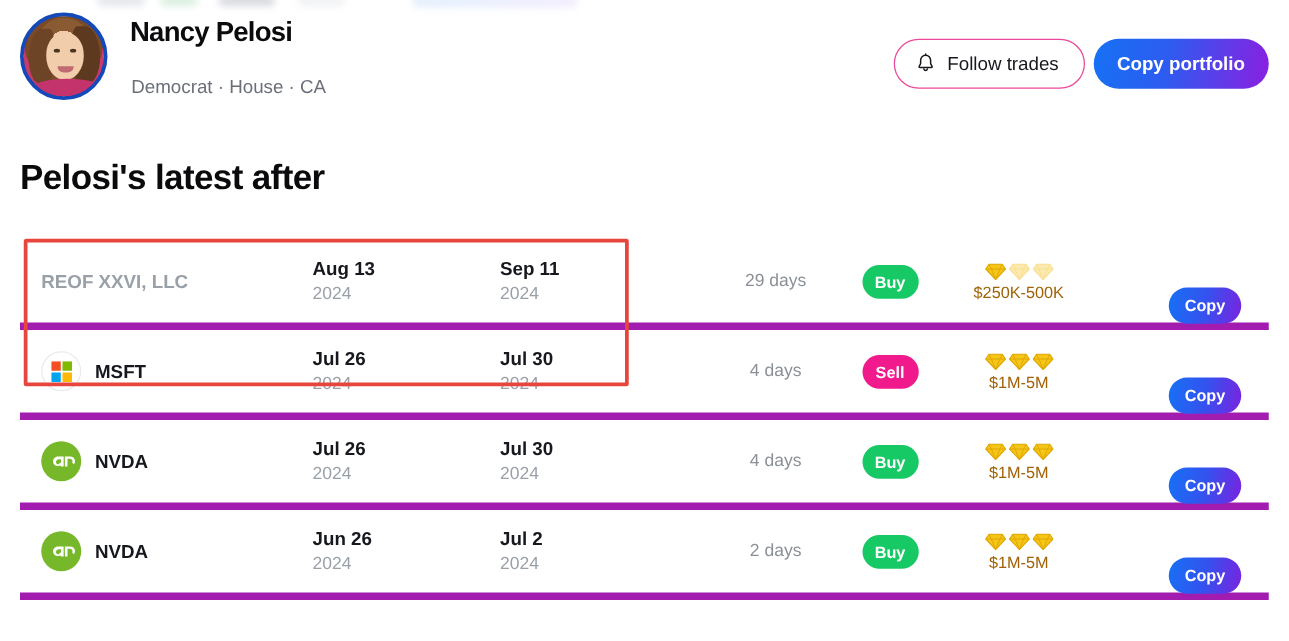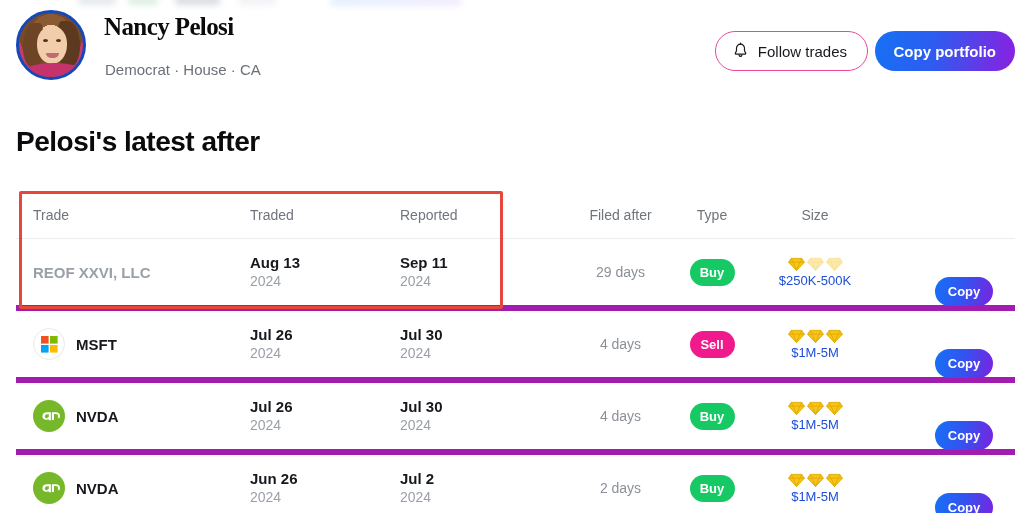--- a/index.html
+++ b/index.html
@@ -38,21 +38,21 @@
   .avatar .hair-l { position:absolute; left:4px; top:10px; width:20px; height:44px; background:#6d4526; border-radius:60% 20% 40% 50%; }
   .avatar .hair-r { position:absolute; right:3px; top:8px; width:22px; height:46px; background:#5c391f; border-radius:20% 60% 50% 40%; }
   .avatar .face   { position:absolute; left:18px; top:13px; width:30px; height:38px; background:#f2cdab; border-radius:48% 48% 52% 52%; }
   .avatar .smile  { position:absolute; left:27px; top:40px; width:13px; height:5px; background:#c06a72; border-radius:0 0 8px 8px; }
   .avatar .eye-l  { position:absolute; left:24px; top:26px; width:5px; height:3px; background:#4a3522; border-radius:50%; }
   .avatar .eye-r  { position:absolute; left:37px; top:26px; width:5px; height:3px; background:#4a3522; border-radius:50%; }
   .avatar .body   { position:absolute; left:8px; bottom:0; width:54px; height:14px; background:#c4336b; border-radius:50% 50% 0 0; }
 
   .person-name {
     position: absolute; left: 88px; top: 5px;
-    font-size: 25px; font-weight: 700; color: #0b0b0d; letter-spacing: -0.6px; font-family: Liberation Serif, serif;
+    font-size: 22px; font-weight: 700; color: #0b0b0d; letter-spacing: -0.6px;
   }
   .person-meta {
     position: absolute; left: 89px; top: 53px;
     font-size: 15px; color: #6a6f78;
   }
 
   .btn-follow {
     position: absolute; right: 147px; top: 23px;
     height: 40px; padding: 0 20px 0 16px;
     display: flex; align-items: center; gap: 9px;
@@ -116,21 +116,21 @@
     display: inline-flex; align-items: center; justify-content: center;
     width: 45px; height: 27px; border-radius: 14px;
     font-size: 13px; font-weight: 700; color: #ffffff;
     cursor: pointer;
   }
   .badge.buy  { background: #17c964; }
   .badge.sell { background: #f01a8c; }
 
   .size-wrap { display: flex; flex-direction: column; align-items: center; gap: 1px; }
   .gems { display: flex; gap: 2px; line-height: 1; }
-  .size-label { font-size: 13px; color: #1d4ed8; }
+  .size-label { font-size: 13px; color: #a16207; }
 
   .btn-copy {
     display: inline-flex; align-items: center; justify-content: center;
     width: 58px; height: 29px; border-radius: 15px;
     background: linear-gradient(100deg, #1671f5 0%, #3452ef 50%, #7a23e0 100%);
     color: #ffffff; font-size: 13px; font-weight: 700; border: none; cursor: pointer; margin-top: 38px;
   }
 
   
   .annot {
@@ -176,29 +176,20 @@
     <span>Follow trades</span>
   </button>
 
   <button class="btn-copyport">Copy portfolio</button>
 </div>
 
 <div class="section-title">Pelosi's latest after</div>
 
 <div class="table">
 
-  <div class="thead">
-    <div class="c-trade">Trade</div>
-    <div class="c-traded">Traded</div>
-    <div class="c-rep">Reported</div>
-    <div class="c-filed">Filed after</div>
-    <div class="c-type">Type</div>
-    <div class="c-size">Size</div>
-    <div class="c-act"></div>
-  </div>
 
   <div id="rows-host">
       <div class="trow first">
         <div class="c-trade">
           <span class="sym">REOF XXVI, LLC</span>
         </div>
         <div class="c-traded">
           <div class="d-main">Aug 13</div>
           <div class="d-year">2024</div>
         </div>

